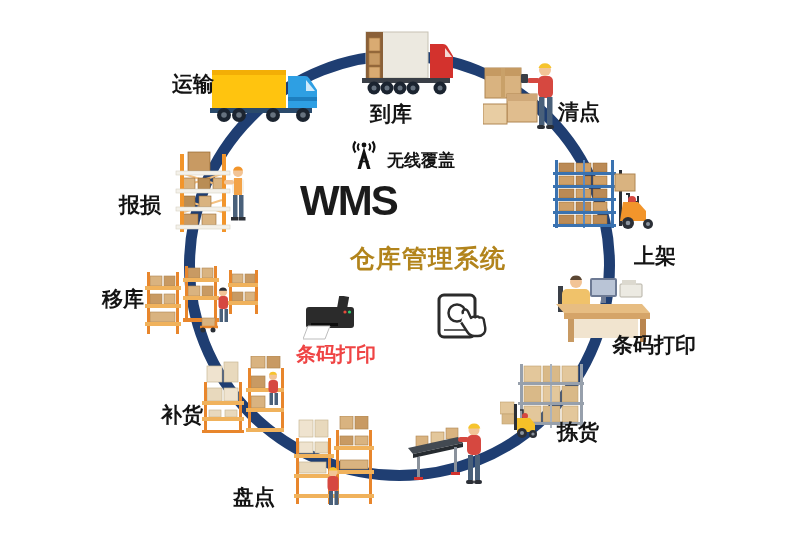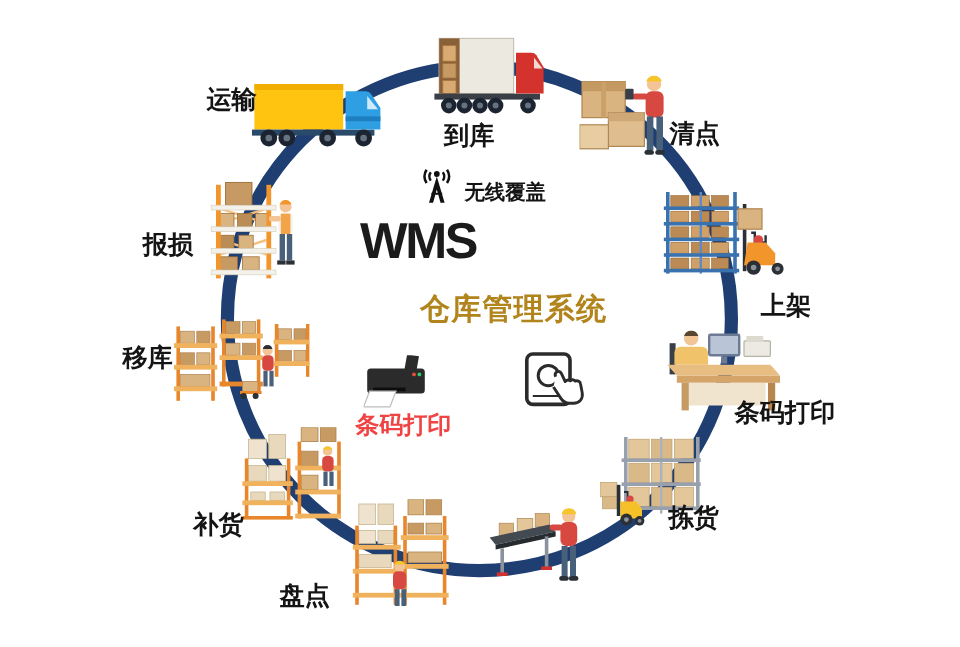--- a/index.html
+++ b/index.html
@@ -367,17 +367,17 @@
     </svg>
   </div>
 
   <div class="lbl" style="left:172px;top:72px">运输</div>
   <div class="lbl" style="left:370px;top:102px">到库</div>
   <div class="lbl" style="left:558px;top:100px">清点</div>
   <div class="lbl" style="left:634px;top:244px">上架</div>
   <div class="lbl" style="left:612px;top:333px">条码打印</div>
   <div class="lbl" style="left:557px;top:420px">拣货</div>
   <div class="lbl" style="left:233px;top:485px">盘点</div>
-  <div class="lbl" style="left:161px;top:426px">补货</div>
+  <div class="lbl" style="left:161px;top:403px">补货</div>
   <div class="lbl" style="left:102px;top:287px">移库</div>
   <div class="lbl" style="left:119px;top:193px">报损</div>
 
 </div>
 
 </body></html>

